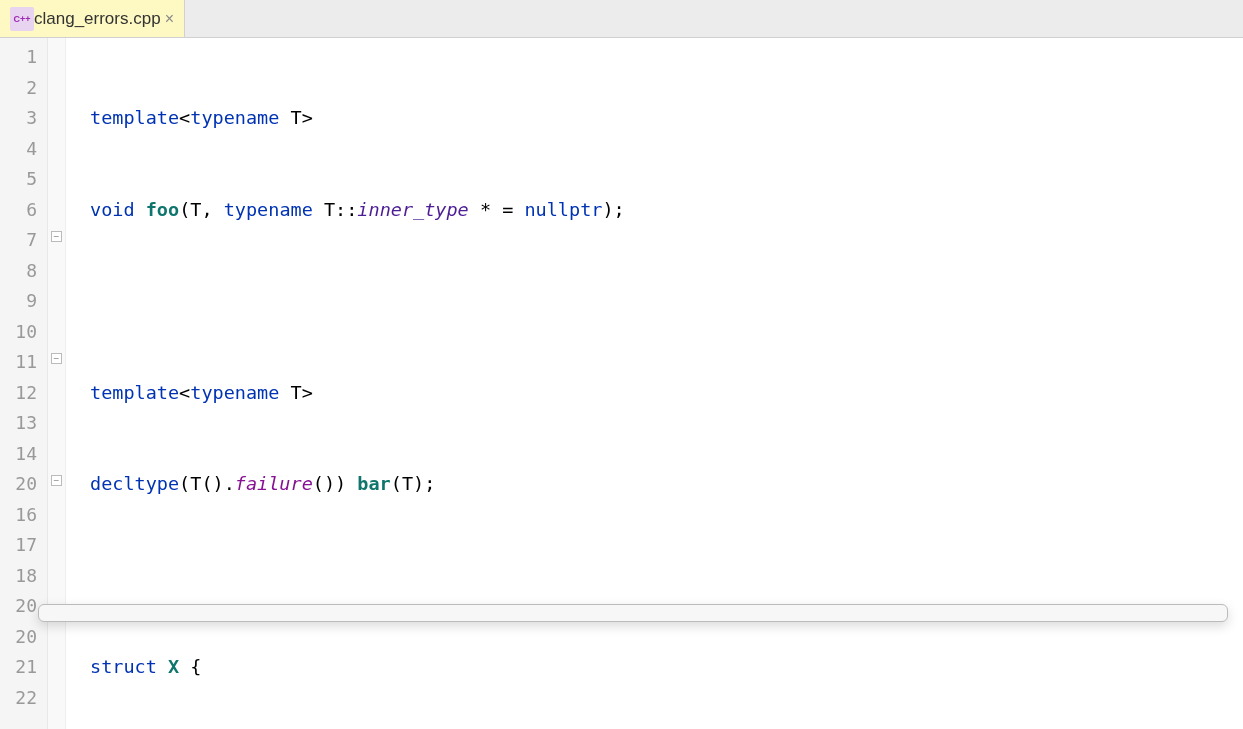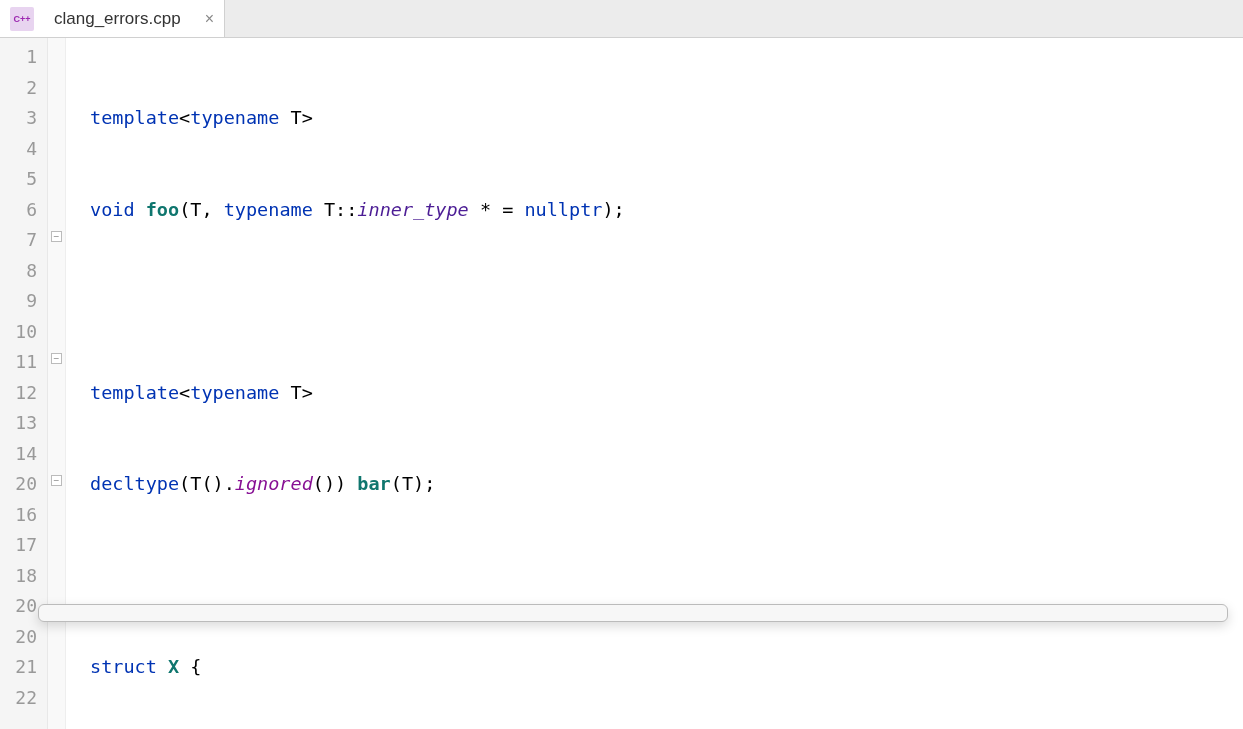--- a/index.html
+++ b/index.html
@@ -18,23 +18,23 @@
     .tab-bar {
       display: flex;
       height: 38px;
       background: #ececec;
       border-bottom: 1px solid #d0d0d0;
     }
     .tab {
       display: flex;
       align-items: center;
       padding: 16px 10px;
-      background: #ffffff;
+      background: #fef9c3;
       border-right: 1px solid #d0d0d0;
-      gap: 20px;
+      gap: 0;
       cursor: pointer;
     }
     .tab-icon {
       width: 24px;
       height: 24px;
       display: flex;
       align-items: center;
       justify-content: center;
       font-size: 10px;
       font-weight: bold;
@@ -172,21 +172,21 @@
       <div class="fold-marker" style="top:193px">−</div>
       <div class="fold-marker" style="top:315px">−</div>
       <div class="fold-marker" style="top:437px">−</div>
     </div>
 
     <div class="code-area">
       <div class="code-line"><span class="kw">template</span><span class="plain">&lt;</span><span class="kw">typename</span><span class="plain"> </span><span class="ident">T</span><span class="plain">&gt;</span></div>
       <div class="code-line"><span class="kw">void</span><span class="plain"> </span><span class="fn">foo</span><span class="plain">(</span><span class="ident">T</span><span class="plain">, </span><span class="kw">typename</span><span class="plain"> </span><span class="ident">T</span><span class="plain">::</span><span class="inner-type2">inner_type</span><span class="plain"> * = </span><span class="kw">nullptr</span><span class="plain">);</span></div>
       <div class="code-line"></div>
       <div class="code-line"><span class="kw">template</span><span class="plain">&lt;</span><span class="kw">typename</span><span class="plain"> </span><span class="ident">T</span><span class="plain">&gt;</span></div>
-      <div class="code-line"><span class="kw">decltype</span><span class="plain">(</span><span class="ident">T</span><span class="plain">().</span><span class="member">ignored</span><span class="plain">()) </span><span class="fn">bar</span><span class="plain">(</span><span class="ident">T</span><span class="plain">);</span></div>
+      <div class="code-line"><span class="kw">decltype</span><span class="plain">(</span><span class="ident">T</span><span class="plain">().</span><span class="member">failure</span><span class="plain">()) </span><span class="fn">bar</span><span class="plain">(</span><span class="ident">T</span><span class="plain">);</span></div>
       <div class="code-line"></div>
       <div class="code-line"><span class="kw">struct</span><span class="plain"> </span><span class="fn">X</span><span class="plain"> {</span></div>
       
       
       
       
       
       
       
       

